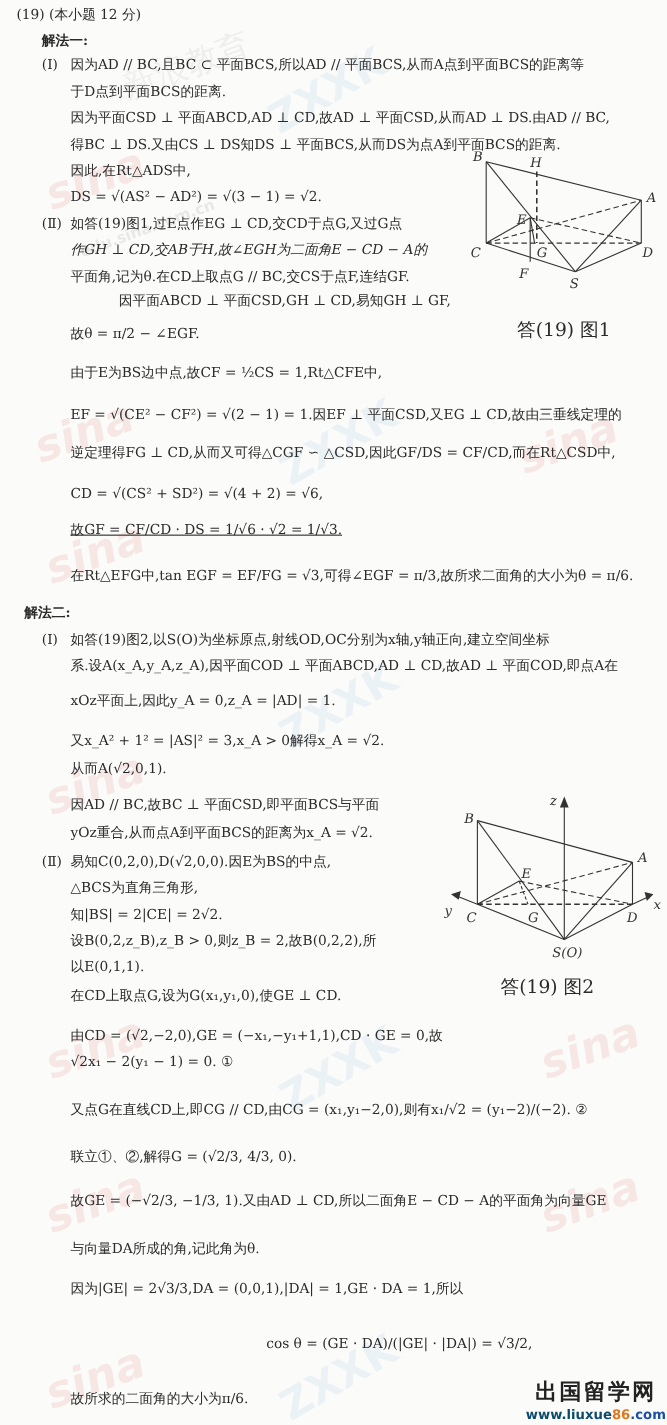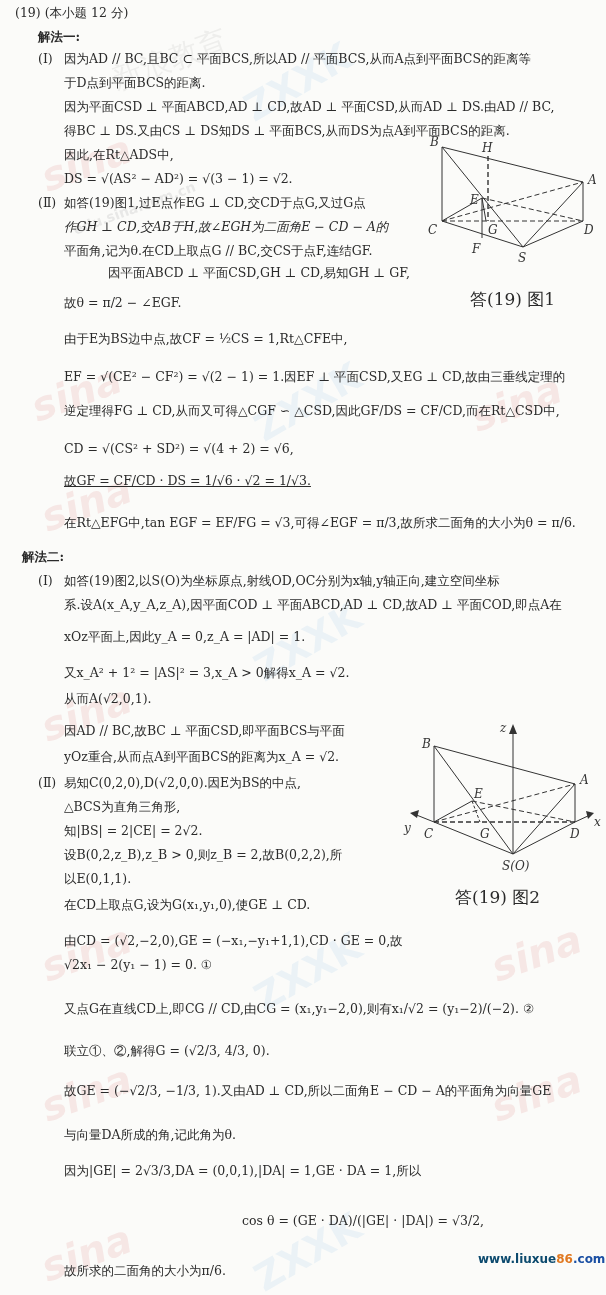--- a/index.html
+++ b/index.html
@@ -159,14 +159,15 @@
     <text x="24" y="128">C</text>
     <text x="80" y="128">G</text>
     <text x="170" y="128">D</text>
     <text x="194" y="116">x</text>
     <text x="102" y="160">S(O)</text>
   </g>
 </svg>
 <div class="cap" style="left:455px;top:886px;">答(19) 图2</div>
 
 <div class="logo">
+  <div class="t">出国留学网</div>
   <div class="u"><span style="color:#0c4a6e">www.liuxue</span><span>86</span><span style="color:#1a4fa3">.com</span></div>
 </div>
 
 </body></html>

